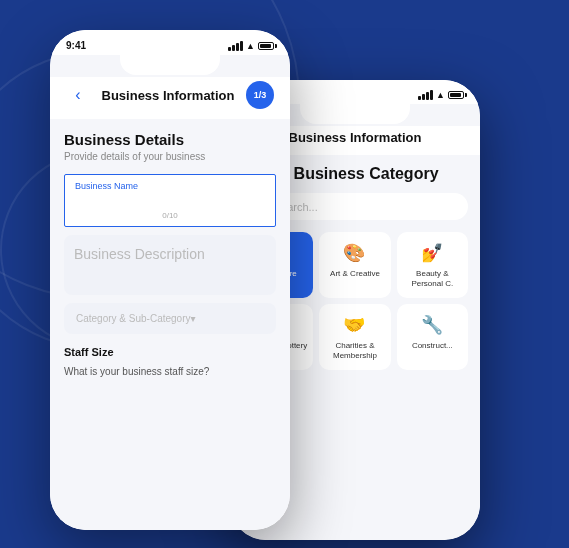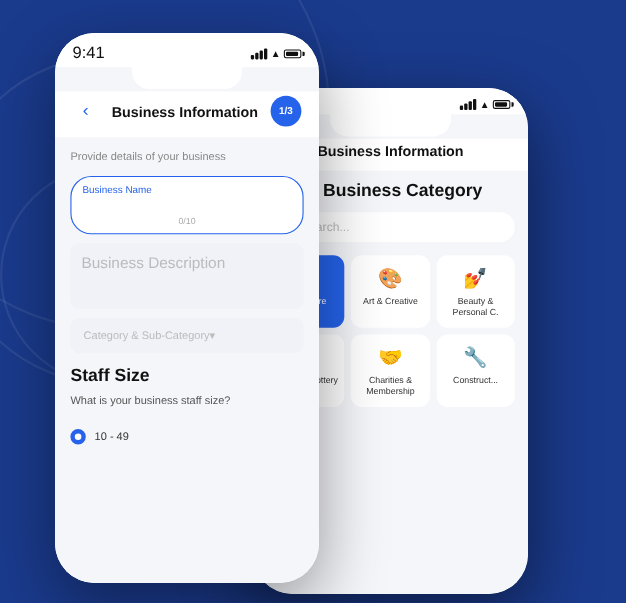--- a/index.html
+++ b/index.html
@@ -62,22 +62,22 @@
 
     
     .status-bar {
       display: flex;
       justify-content: space-between;
       align-items: center;
       padding: 10px 16px 4px;
       background: #fff;
     }
     .status-time {
-      font-size: 15px;
-      font-weight: 400;
+      font-size: 10px;
+      font-weight: 700;
       color: #111;
     }
     .status-icons {
       display: flex;
       gap: 3px;
       align-items: center;
     }
     .signal-bars {
       display: flex; gap: 1px; align-items: flex-end;
     }
@@ -169,21 +169,21 @@
     .section-subtitle {
       font-size: 10px;
       color: #888;
       margin-bottom: 12px;
     }
 
     
     .input-group {
       background: #fff;
       border: 1.5px solid #2563eb;
-      border-radius: 19px;
+      border-radius: 2px;
       padding: 6px 10px;
       margin-bottom: 8px;
     }
     .input-label {
       font-size: 9px;
       color: #2563eb;
       margin-bottom: 2px;
     }
     .input-field {
       width: 100%;
@@ -225,21 +225,21 @@
       font-size: 10px;
       color: #bbb;
     }
     .dropdown-arrow {
       font-size: 10px;
       color: #bbb;
     }
 
     
     .staff-label {
-      font-size: 16px;
+      font-size: 11px;
       font-weight: 600;
       color: #111;
       margin-bottom: 8px;
     }
     .staff-question {
       font-size: 10px;
       color: #555;
       margin-bottom: 20px;
     }
     .radio-option {
@@ -487,41 +487,38 @@
 
       <div class="phone-header">
         <div class="back-btn">
           <span>‹</span>
         </div>
         <span class="header-title">Business Information</span>
         <div class="progress-badge">1/3</div>
       </div>
 
       <div class="phone-content">
+        <div class="section-title">Business Details</div>
         <div class="section-subtitle">Provide details of your business</div>
 
         <div class="input-group">
           <div class="input-label">Business Name</div>
           <input class="input-field" type="text" style="">
           <div class="input-counter">0/10</div>
         </div>
 
         <div class="textarea-group">
           <span class="textarea-placeholder">Business Description</span>
         </div>
 
         <div class="dropdown-group">
           <span class="dropdown-label">Category &amp; Sub-Category</span>
           <span class="dropdown-arrow">▾</span>
         </div>
 
         <div class="staff-label">Staff Size</div>
         <div class="staff-question">What is your business staff size?</div>
 
-        <div class="radio-option">
-          <div class="radio-circle selected"></div>
-          <span class="radio-text">10 - 49</span>
-        </div>
       </div>
     </div>
   </div>
 
 </div>
 
 </body></html>

